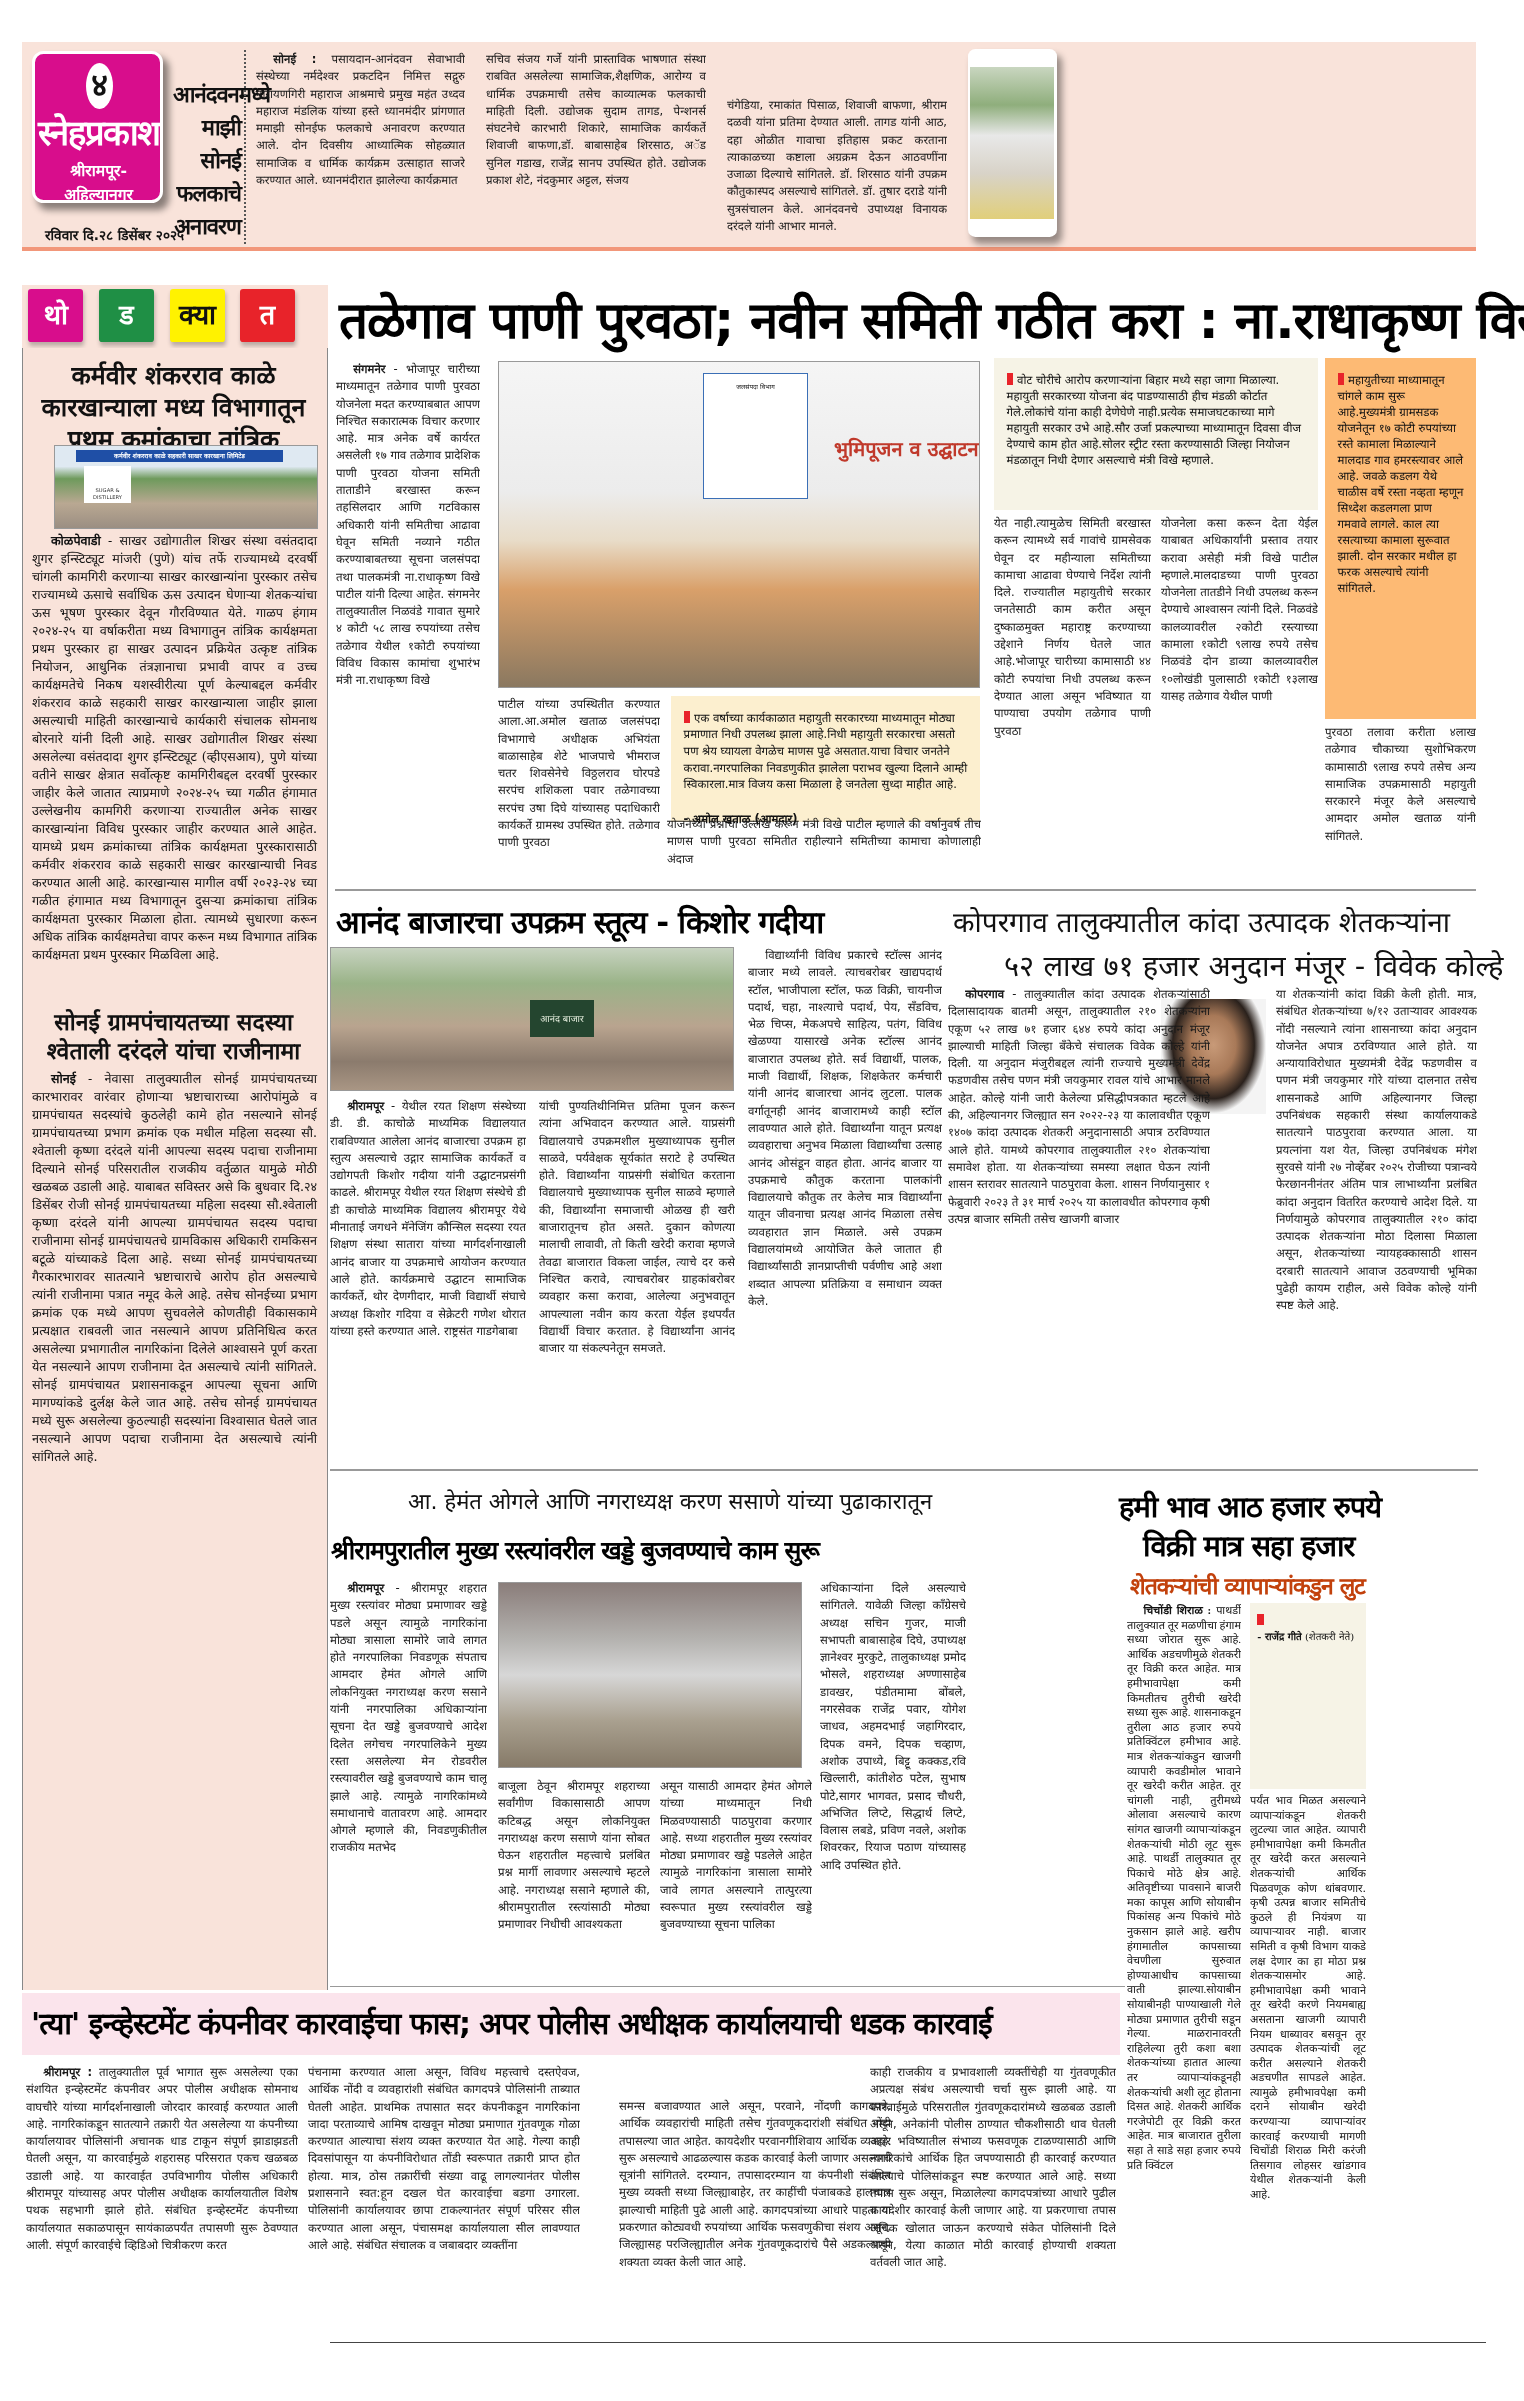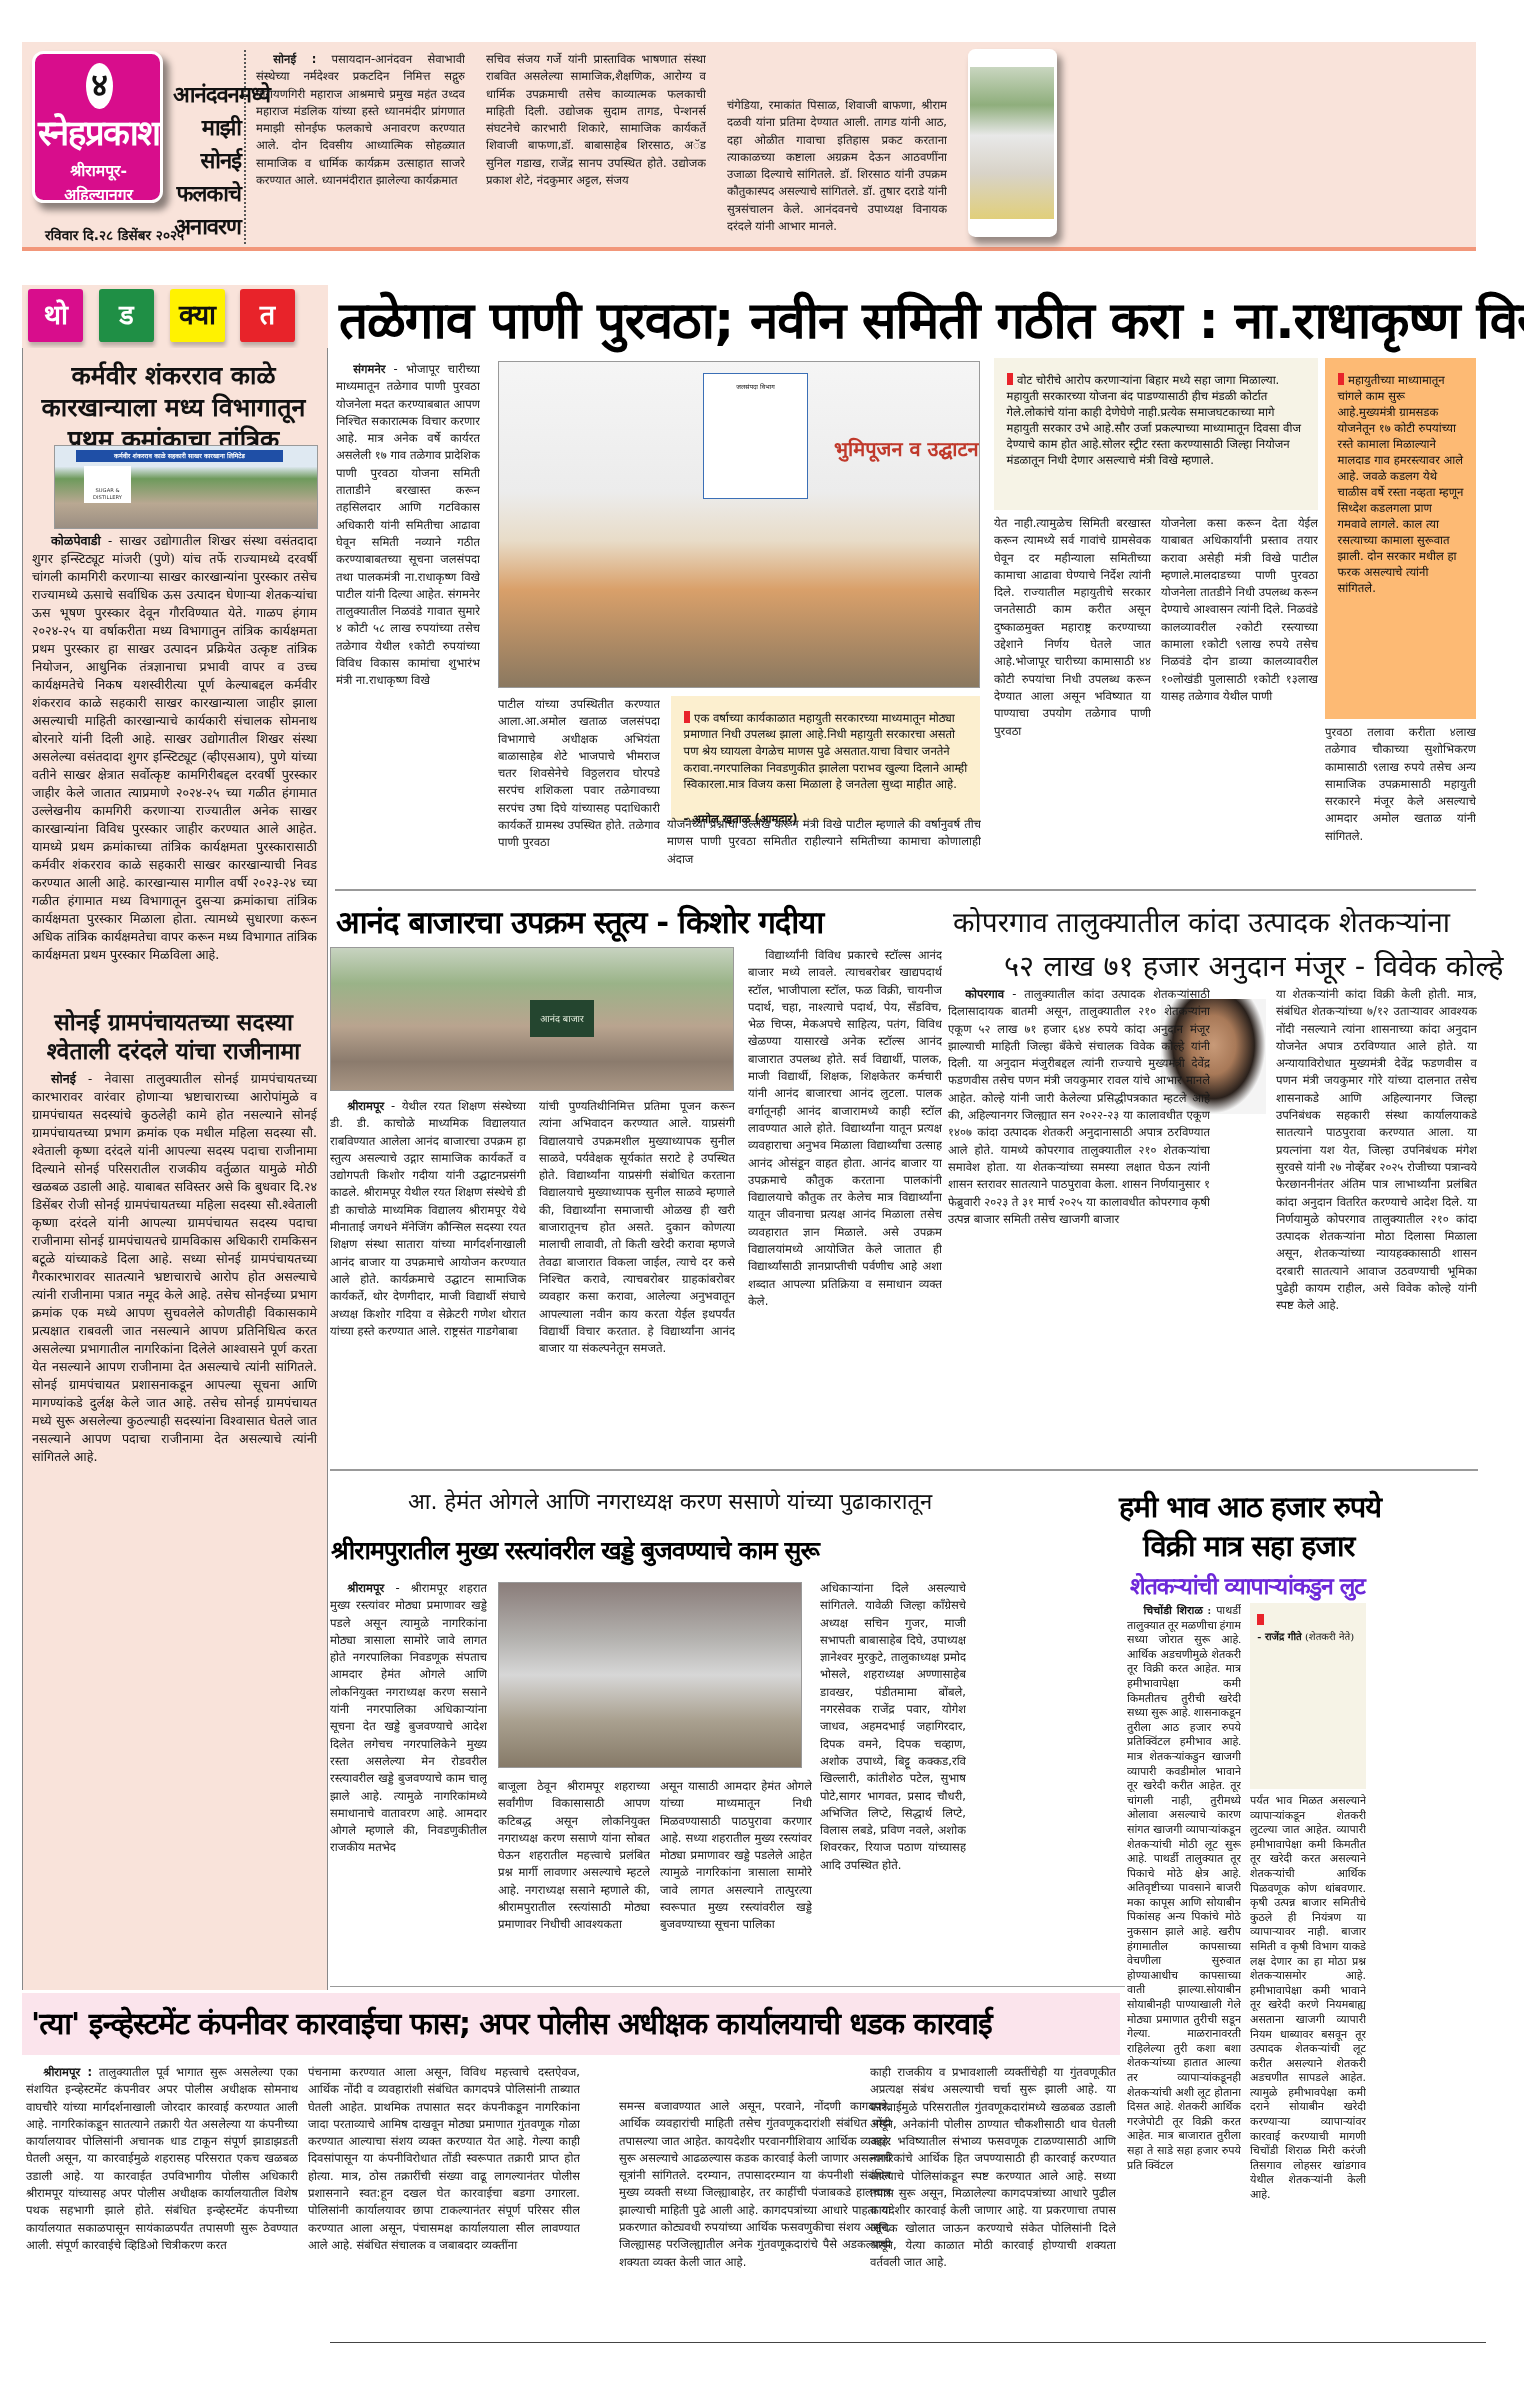--- a/index.html
+++ b/index.html
@@ -24,21 +24,21 @@
   .logo-date { position: absolute; left: 45px; top: 225px; font-size: 13.6px; font-weight: bold; }
   .side-head { position: absolute; left: 173px; top: 78px; width: 68px; text-align: right; font-weight: bold; font-size: 22px; line-height: 33px; letter-spacing: -1px; }
   .dot-divider { position: absolute; left: 244px; top: 50px; width: 3.1px; height: 194px; border-left: 2.1px dotted #555; }
   
   .thod-tiles { position: absolute; left: 22px; top: 285px; width: 306px; height: 63px; background: #f9e3da; }
   .tile { position: absolute; top: 4.2px; width: 55px; height: 53px; border-radius: 3.1px; color: #fff; font-size: 27px; font-weight: bold; text-align: center; line-height: 52px; box-shadow: 1px 3.1px 4.2px rgba(0,0,0,0.25); }
   .left-panel { position: absolute; left: 22px; top: 348px; width: 306px; height: 1642px; background: #f9e3da; border-left: 1px solid #888; border-right: 1px solid #888; }
   .left-head { position: absolute; left: 31px; width: 285px; text-align: center; font-weight: bold; font-size: 25px; line-height: 32px; }
   .left-body { position: absolute; left: 32px; width: 285px; font-family: "DejaVu Serif", serif; font-size: 12.6px; line-height: 18px; text-align: justify; }
   .left-body p { text-indent: 1.5em; }
-  .red-head { color: #6d28d9; }
+  .red-head { color: #c2410c; }
 </style>
 </head>
 <body>
 
 <div class="abs" id="masthead-band"></div>
 
 <div class="logo-card">
   <div class="logo-num">४</div>
   <div class="logo-name">स्नेहप्रकाश</div>
   <div class="logo-city">श्रीरामपूर-अहिल्यानगर</div>

